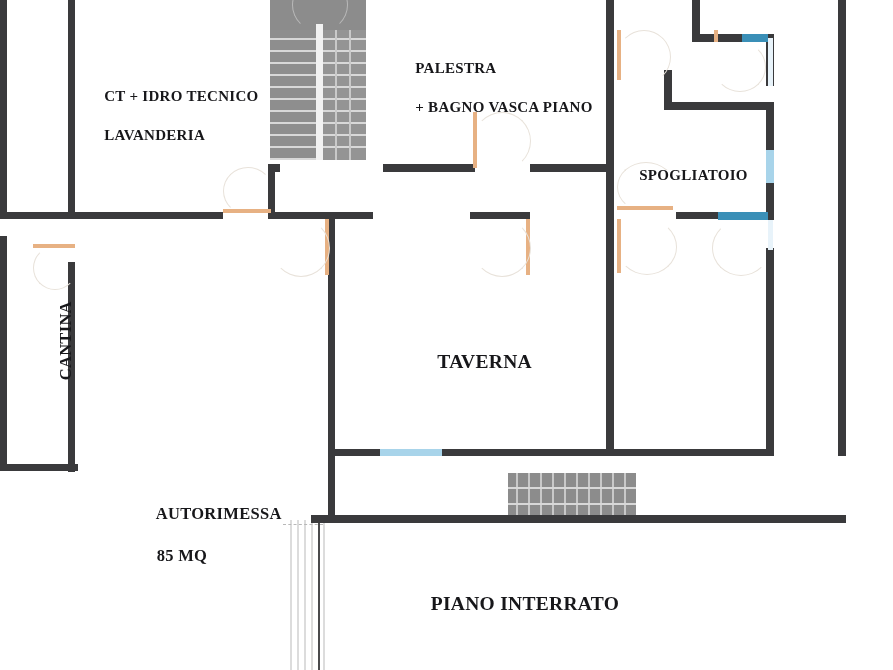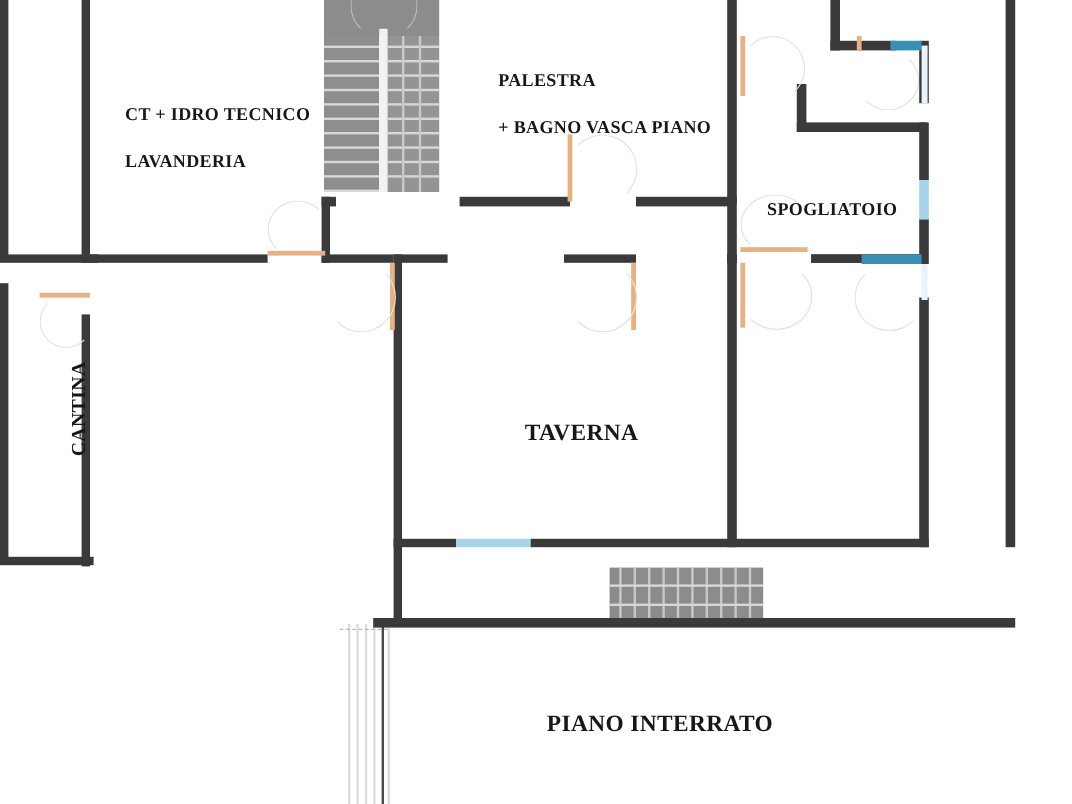--- a/index.html
+++ b/index.html
@@ -222,22 +222,26 @@
 
 
   <div class="lbl sz-15" style="left:623px;top:147px;">
     <span>SPOGLIATOIO</span>
   </div>
 
   <div class="lbl sz-19" style="left:417px;top:325px;">
     <span>TAVERNA</span>
   </div>
 
+  <div class="lbl sz-16" style="left:139px;top:482px;">
+    <span>AUTORIMESSA</span><br>
+    <span>85 MQ</span>
+  </div>
 
   <div class="lbl sz-16 vert" style="left:34px;top:398px;">
     <span>CANTINA</span>
   </div>
 
-  <div class="lbl sz-19" style="left:435px;top:567px;text-align:right;">
+  <div class="lbl sz-19" style="left:410px;top:567px;text-align:right;">
     <span>PIANO INTERRATO</span>
   </div>
 
 </div>
 
 </body></html>

